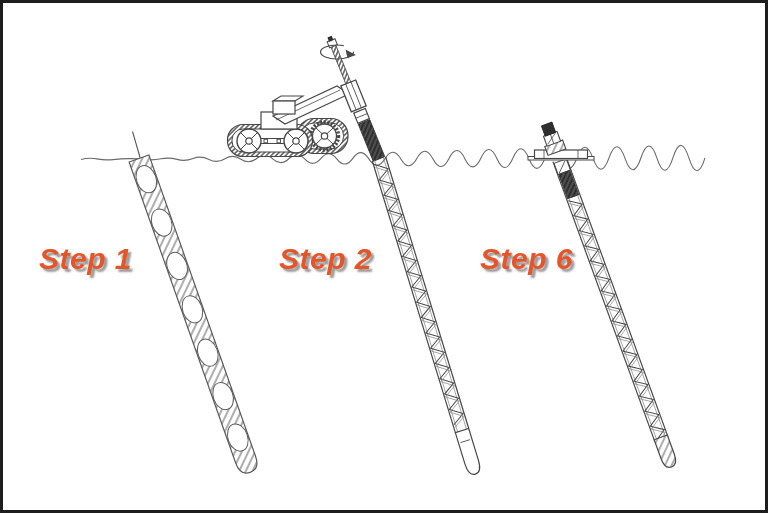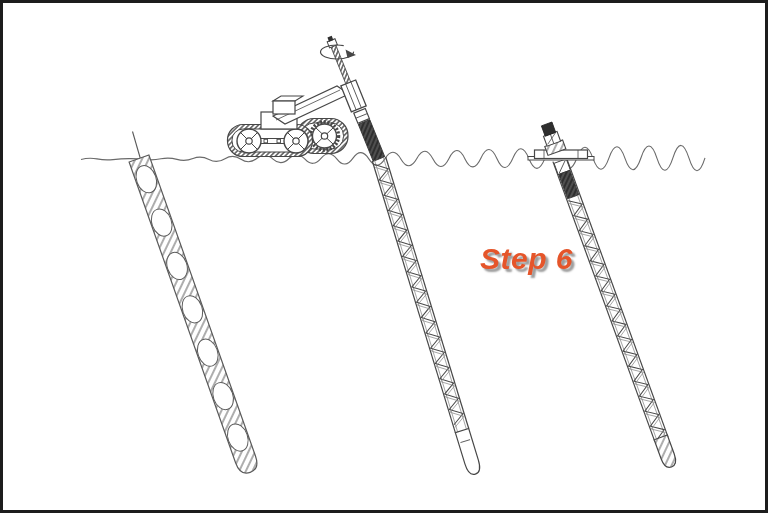--- a/index.html
+++ b/index.html
@@ -195,15 +195,17 @@
       <g>
         <rect x="-7.2" y="-27" width="14.4" height="10.5" fill="#ffffff" stroke-width="1.1"></rect>
         <line x1="0" y1="-27" x2="0" y2="-16.5" stroke-width="0.8"></line>
         <line x1="-6" y1="-18" x2="5" y2="-26" stroke-width="0.7"></line>
       </g>
       <rect x="-5.6" y="-37.5" width="11.2" height="11" fill="#2f2f2f" stroke="#222222" stroke-width="0.8"></rect>
     </g>
   </g>
 </svg>
 
+<div class="step-label" id="label-step1">Step 1</div>
+<div class="step-label" id="label-step2">Step 2</div>
 <div class="step-label" id="label-step3">Step 6</div>
 
 </div>
 
 </body></html>

